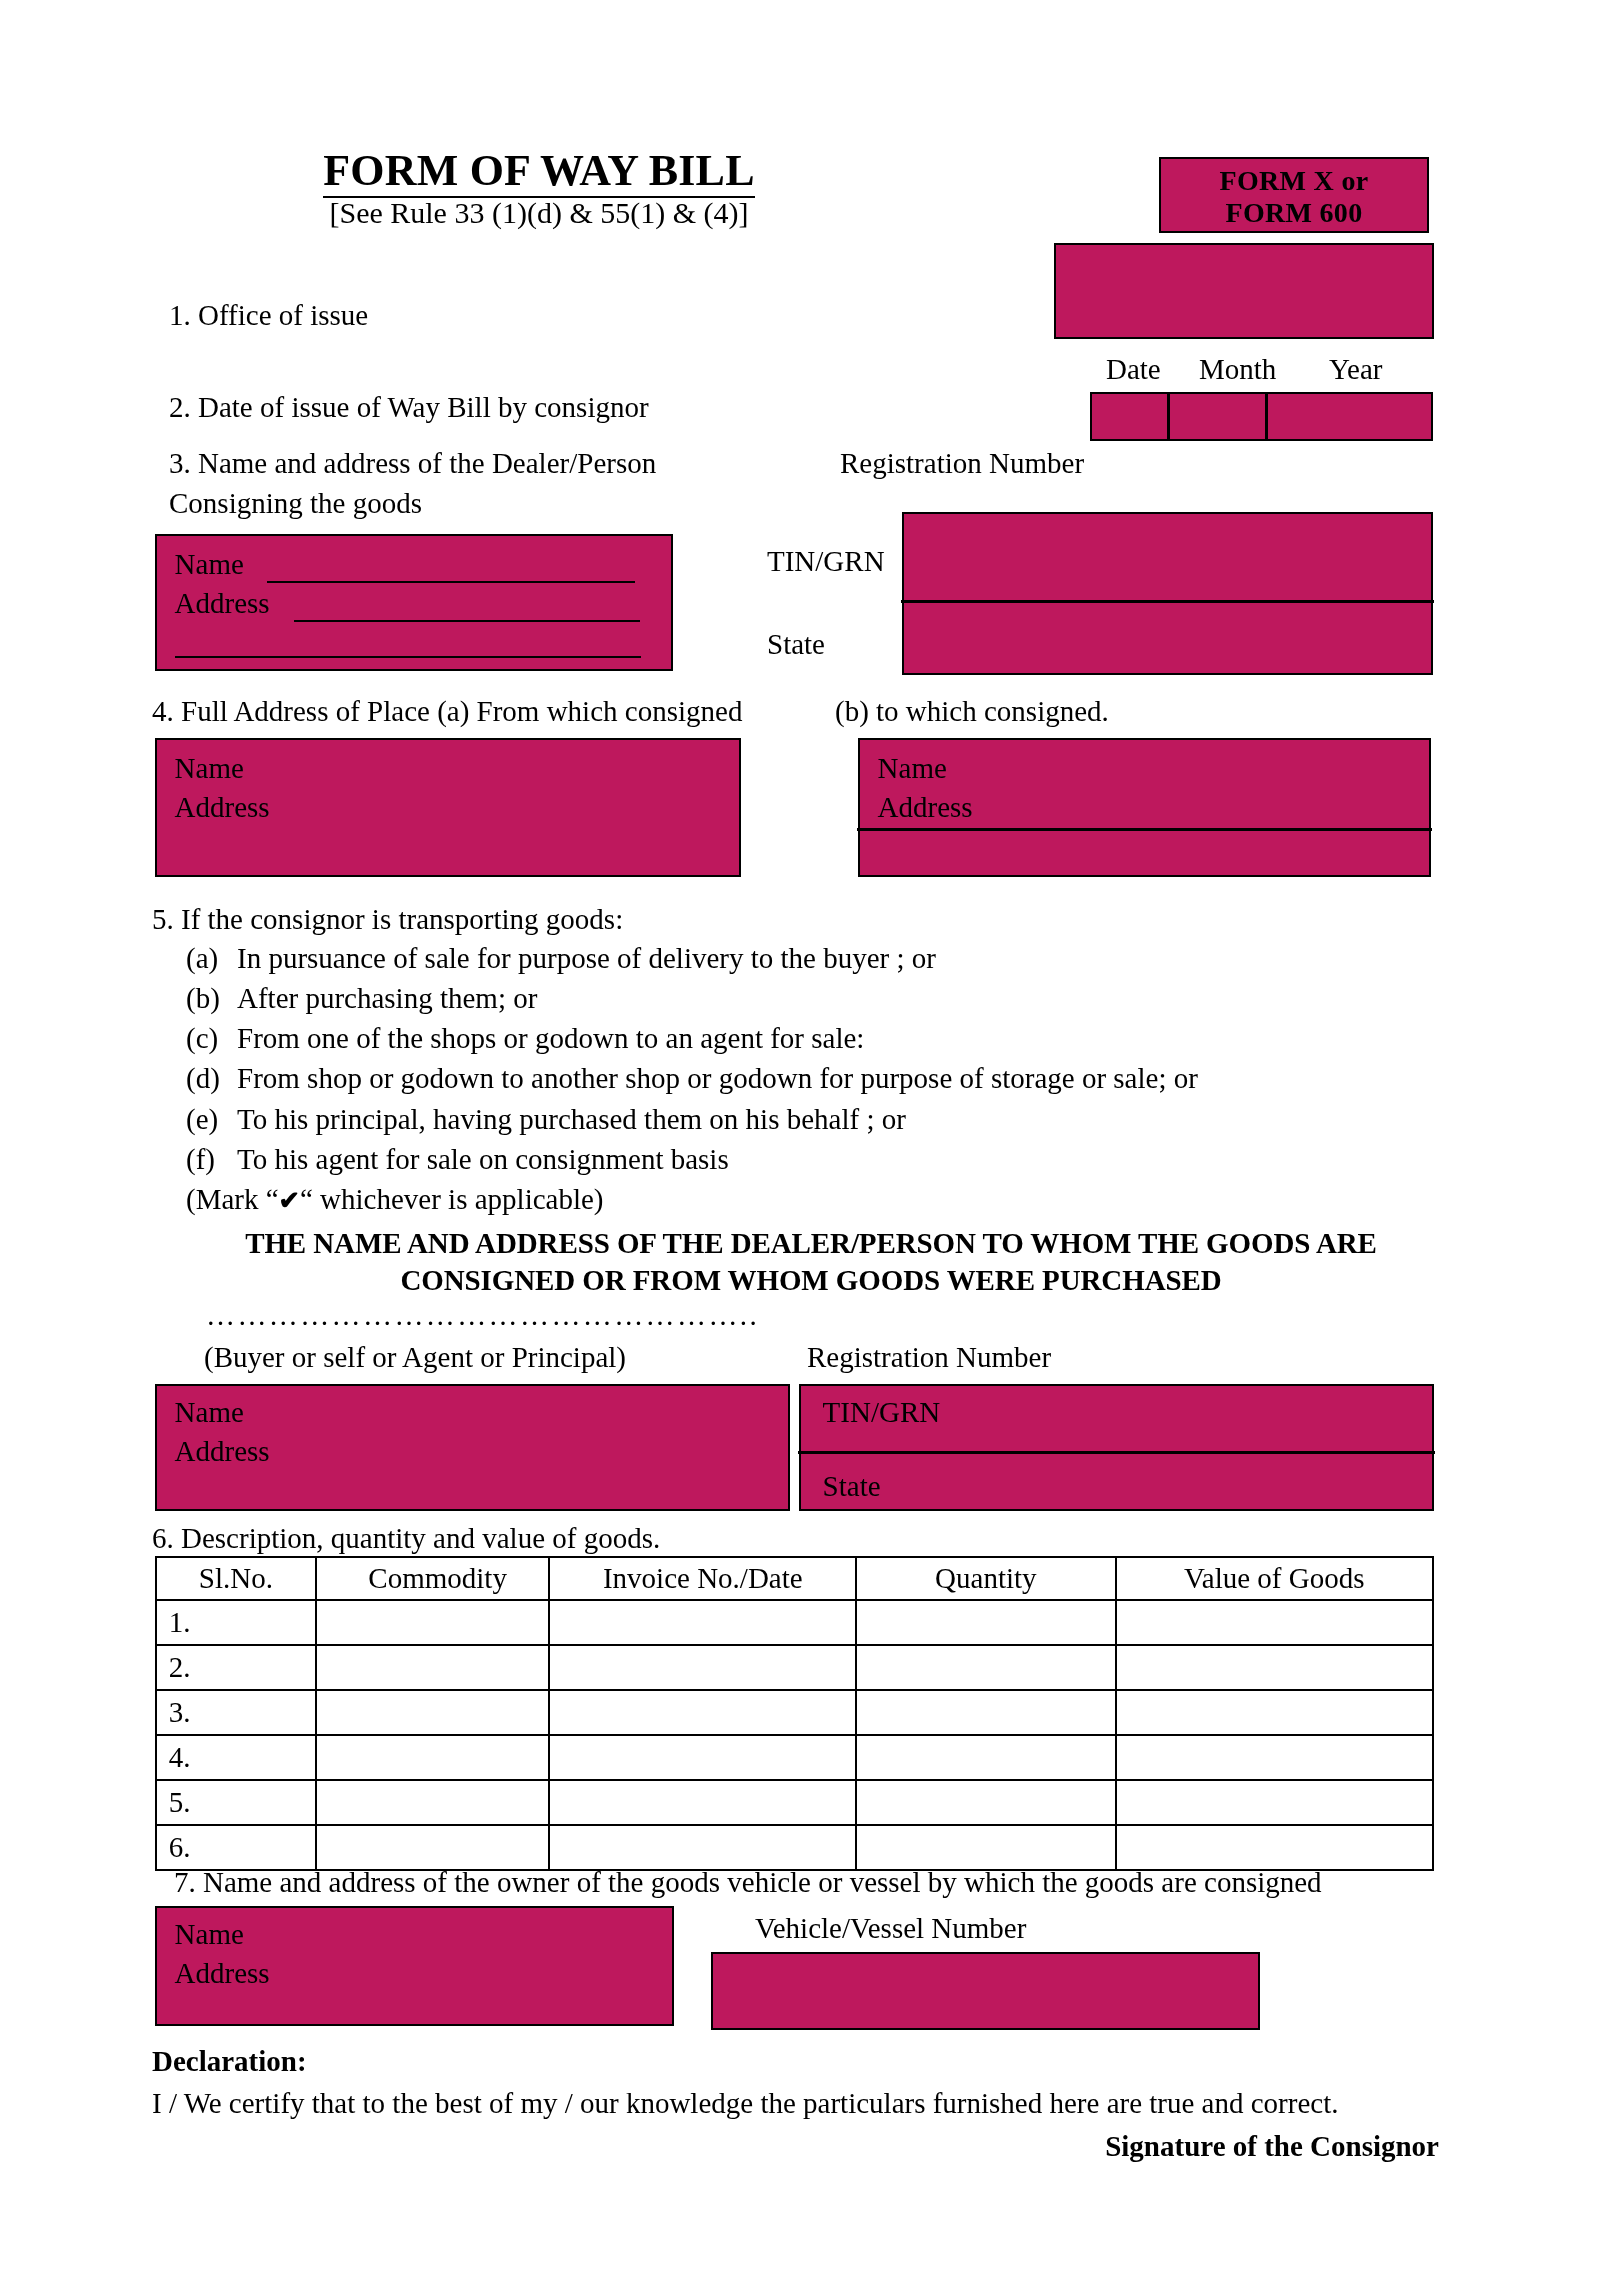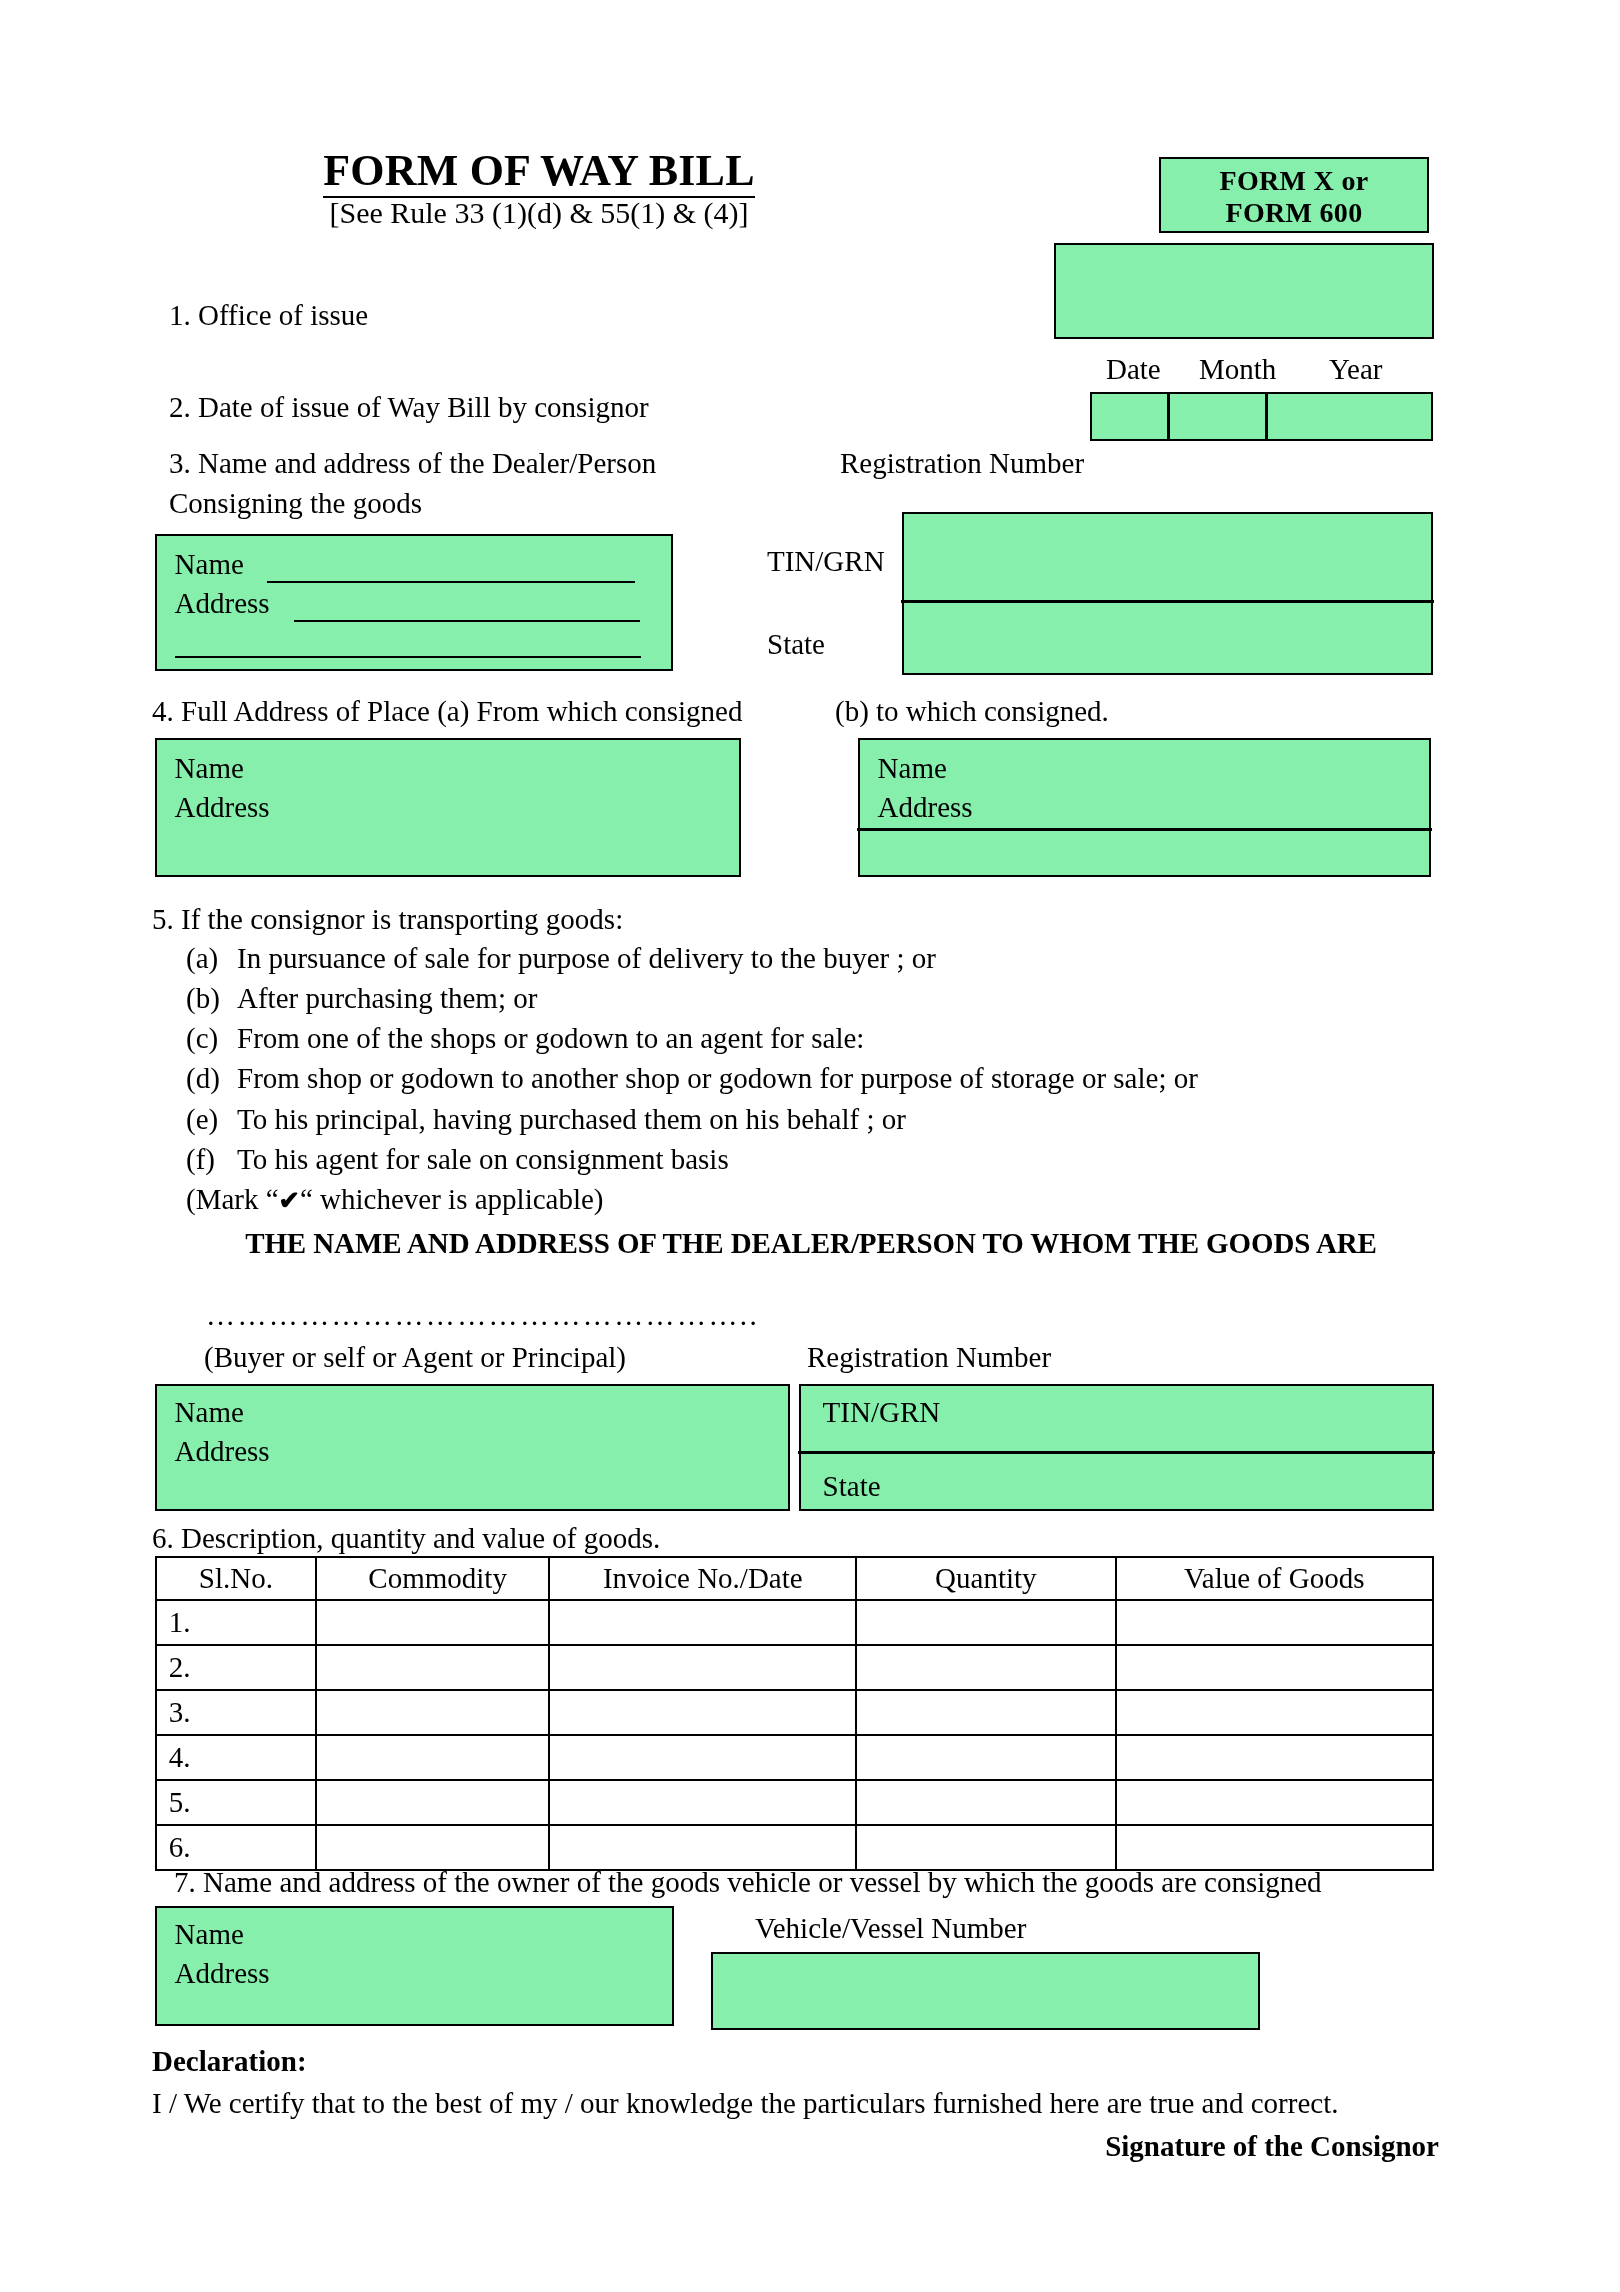--- a/index.html
+++ b/index.html
@@ -14,21 +14,21 @@
     background: #ffffff;
     font-family: "Liberation Serif", "DejaVu Serif", serif;
     color: #000000;
     overflow: hidden;
   }
 
   
   .abs { position: absolute; }
   .txt { font-size: 29px; line-height: 1.18; white-space: nowrap; }
   .txt-b { font-weight: bold; }
-  .box { position: absolute; border: 2.9px solid #000; box-sizing: border-box; background: #86efac; }
+  .box { position: absolute; border: 2.9px solid #000; box-sizing: border-box; background: #be185d; }
 
   
   #title-main {
     left: 0; right: 0; top: 145px;
     text-align: center;
     font-size: 44px;
     font-weight: bold;
     letter-spacing: 0.2px;
   }
   #title-main span { border-bottom: 2.9px solid #000; padding-bottom: 1px; }
@@ -255,20 +255,21 @@
     <span class="mk">(e)</span><span>To his principal, having purchased them on his behalf ; or</span>
   </div>
   <div class="s5-row" id="s5f">
     <span class="mk">(f)</span><span>To his agent for sale on consignment basis</span>
   </div>
 
   <div class="abs" id="s5-mark"><span>(Mark “</span><span class="check">✔</span><span>“ whichever is applicable)</span></div>
 
   <div class="abs" id="bold-head">
     <div>THE NAME AND ADDRESS OF THE DEALER/PERSON TO WHOM THE GOODS ARE</div>
+    <div>CONSIGNED OR FROM WHOM GOODS WERE PURCHASED</div>
   </div>
 
   <div class="abs" id="dots-line">……………………………………………..</div>
   <div class="abs txt" id="buyer-lbl">(Buyer or self or Agent or Principal)</div>
   <div class="abs txt" id="reg-num-2">Registration Number</div>
 
   <div class="box" id="s6-left-box">
     <div class="lbl-name">Name</div>
     <div class="lbl-addr">Address</div>
   </div>

